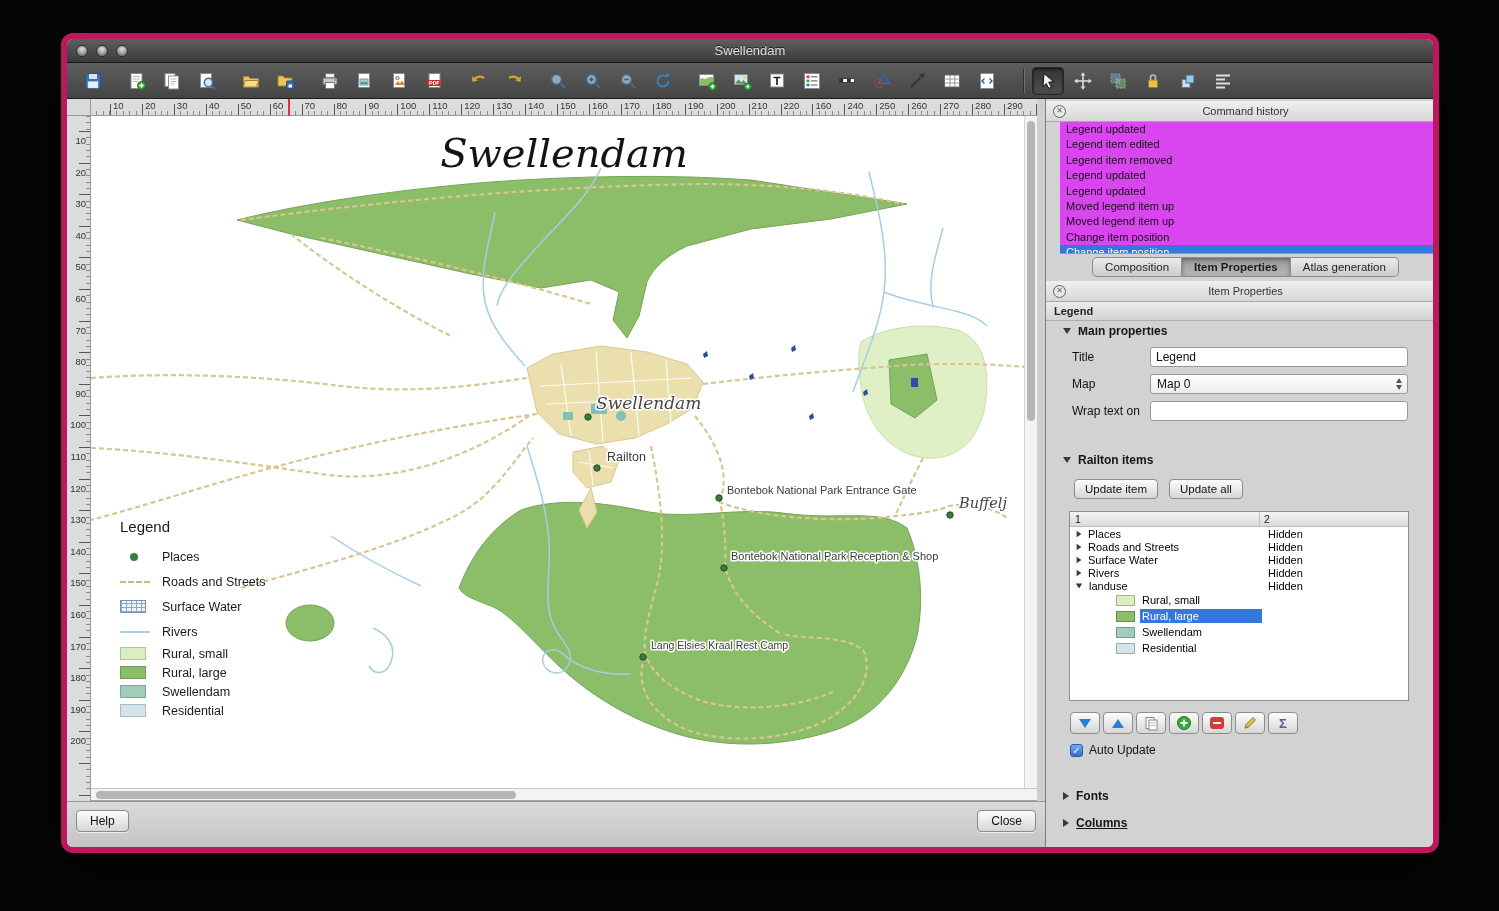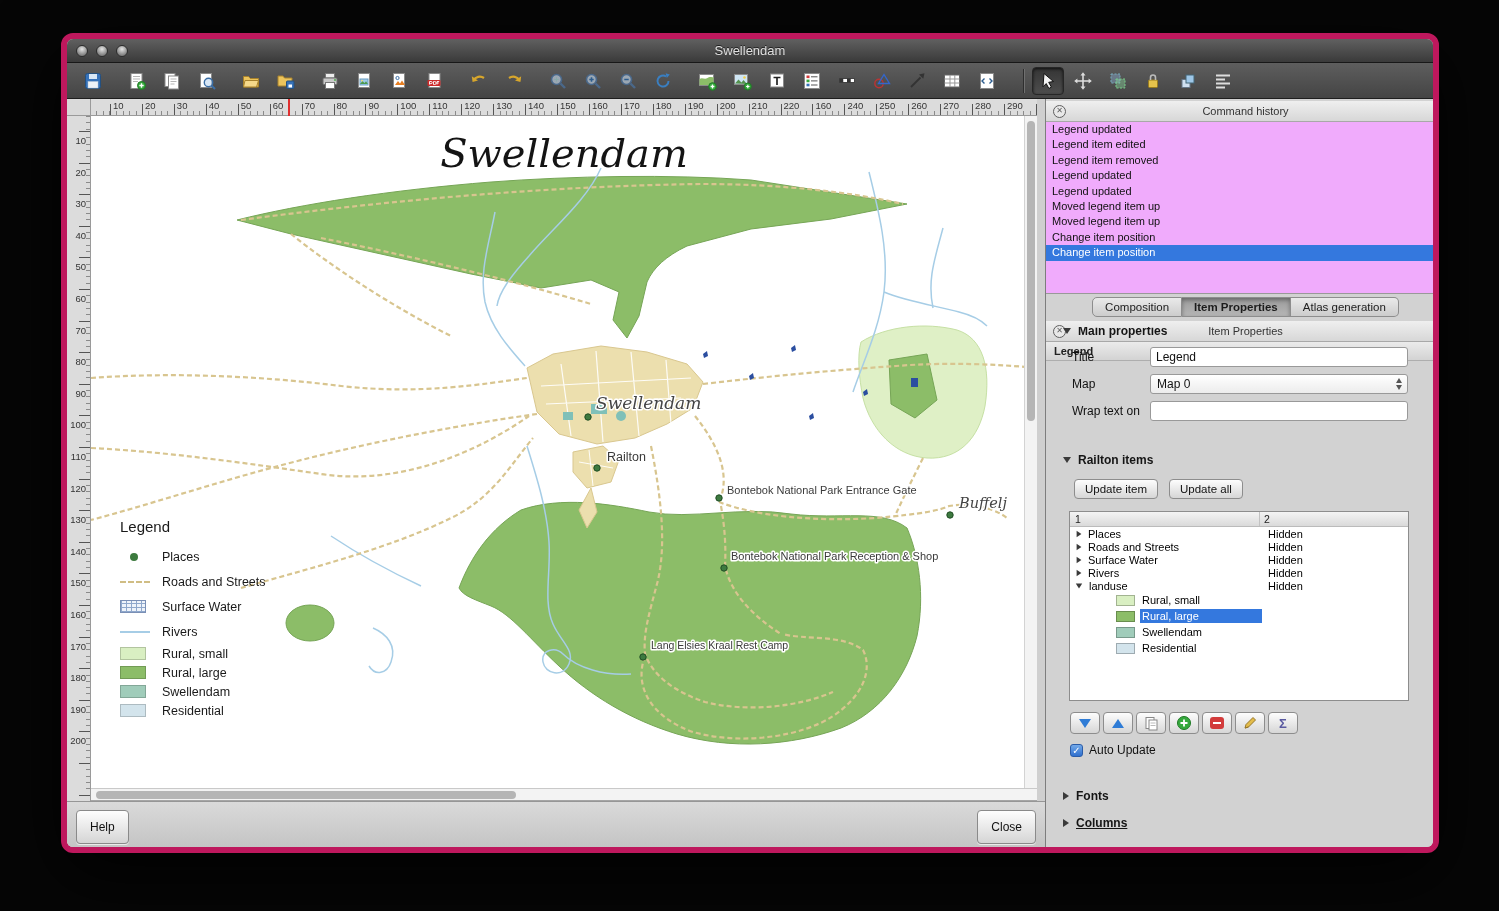--- a/index.html
+++ b/index.html
@@ -51,26 +51,26 @@
   .ml-sw{width:38px;display:flex;align-items:center;}
   .sw-dot{width:8px;height:8px;border-radius:50%;background:#3c7a3e;margin-left:10px;}
   .sw-road{width:30px;border-top:2px dashed #d0bd84;}
   .sw-water{width:26px;height:13px;border:1px solid #7a8fb5;background:repeating-linear-gradient(90deg,#8fa8cc 0 1px,transparent 1px 5px),repeating-linear-gradient(0deg,#8fa8cc 0 1px,transparent 1px 4px),#eef3fa;}
   .sw-river{width:30px;border-top:2px solid #a6cde6;}
   .sw-fill{width:26px;height:13px;border:1px solid rgba(0,0,0,.18);}
   .sw-rs{background:#d9efc2;} .sw-rl{background:#8cbd68;} .sw-sd{background:#a0ccba;} .sw-re{background:#d3e4ec;}
   .ml-label{font-size:12.5px;color:#1a1a1a;margin-left:4px;}
   
   .bottombar{position:absolute;left:0;top:702px;width:978px;bottom:0;background:linear-gradient(#dadada,#c4c4c4);border-top:1px solid #969696;display:flex;justify-content:space-between;align-items:flex-start;padding:8px 9px;}
-  .mac-btn{height:34px;padding:0 13px;border:1px solid #8a8a8a;border-radius:4px;background:linear-gradient(#fefefe,#d5d5d5);font-size:12px;color:#111;display:inline-flex;align-items:center;box-shadow:0 1px 0 rgba(255,255,255,.65);}
+  .mac-btn{height:22px;padding:0 13px;border:1px solid #8a8a8a;border-radius:4px;background:linear-gradient(#fefefe,#d5d5d5);font-size:12px;color:#111;display:inline-flex;align-items:center;box-shadow:0 1px 0 rgba(255,255,255,.65);}
   
   .right-panel{position:absolute;left:978px;top:0;width:400px;bottom:0;background:#d2d2d2;border-left:1px solid #7d7d7d;}
   .panel-header{position:relative;height:21px;margin-top:2px;background:linear-gradient(#efefef,#d7d7d7);border-bottom:1px solid #a8a8a8;text-align:center;font-size:11px;color:#333;line-height:21px;}
   .pclose{position:absolute;left:7px;top:4px;width:13px;height:13px;border:1.5px solid #5f5f5f;border-radius:50%;color:#5f5f5f;font-size:8px;line-height:10px;text-align:center;background:#e8e8e8;}
-  .history-list{position:relative;height:172px;background:#f0abfc;border-bottom:1px solid #999;overflow:hidden;}
+  .history-list{position:relative;height:132px;background:#d946ef;border-bottom:1px solid #999;overflow:hidden;margin-left:14px;}
   .history-item{height:15.4px;line-height:15.4px;font-size:11px;padding-left:6px;color:#111;white-space:nowrap;}
   .history-item.selected{background:#3478de;color:#fff;}
   .hscrollbar{position:absolute;right:1px;top:2px;width:8px;height:134px;background:#efefef;border-radius:4px;}
   .hscrollbar .thumb{position:absolute;left:0;top:0;width:8px;height:72px;background:#9d9d9d;border-radius:4px;}
   .tabs{height:24px;display:flex;justify-content:center;align-items:center;margin-top:1px;}
   .tab{height:20px;line-height:18px;font-size:11.5px;padding:0 12px;background:linear-gradient(#eaeaea,#cccccc);border:1px solid #8d8d8d;border-left:none;color:#1c1c1c;}
   .tab:first-child{border-left:1px solid #8d8d8d;border-radius:5px 0 0 5px;}
   .tab:last-child{border-radius:0 5px 5px 0;}
   .tab.active{background:linear-gradient(#9b9b9b,#b6b6b6);box-shadow:inset 0 2px 4px rgba(0,0,0,.35);font-weight:bold;}
   .legend-bar{height:19px;background:linear-gradient(#ebebeb,#d3d3d3);border-bottom:1px solid #aeaeae;font-size:11px;font-weight:bold;color:#222;line-height:19px;padding-left:8px;}

